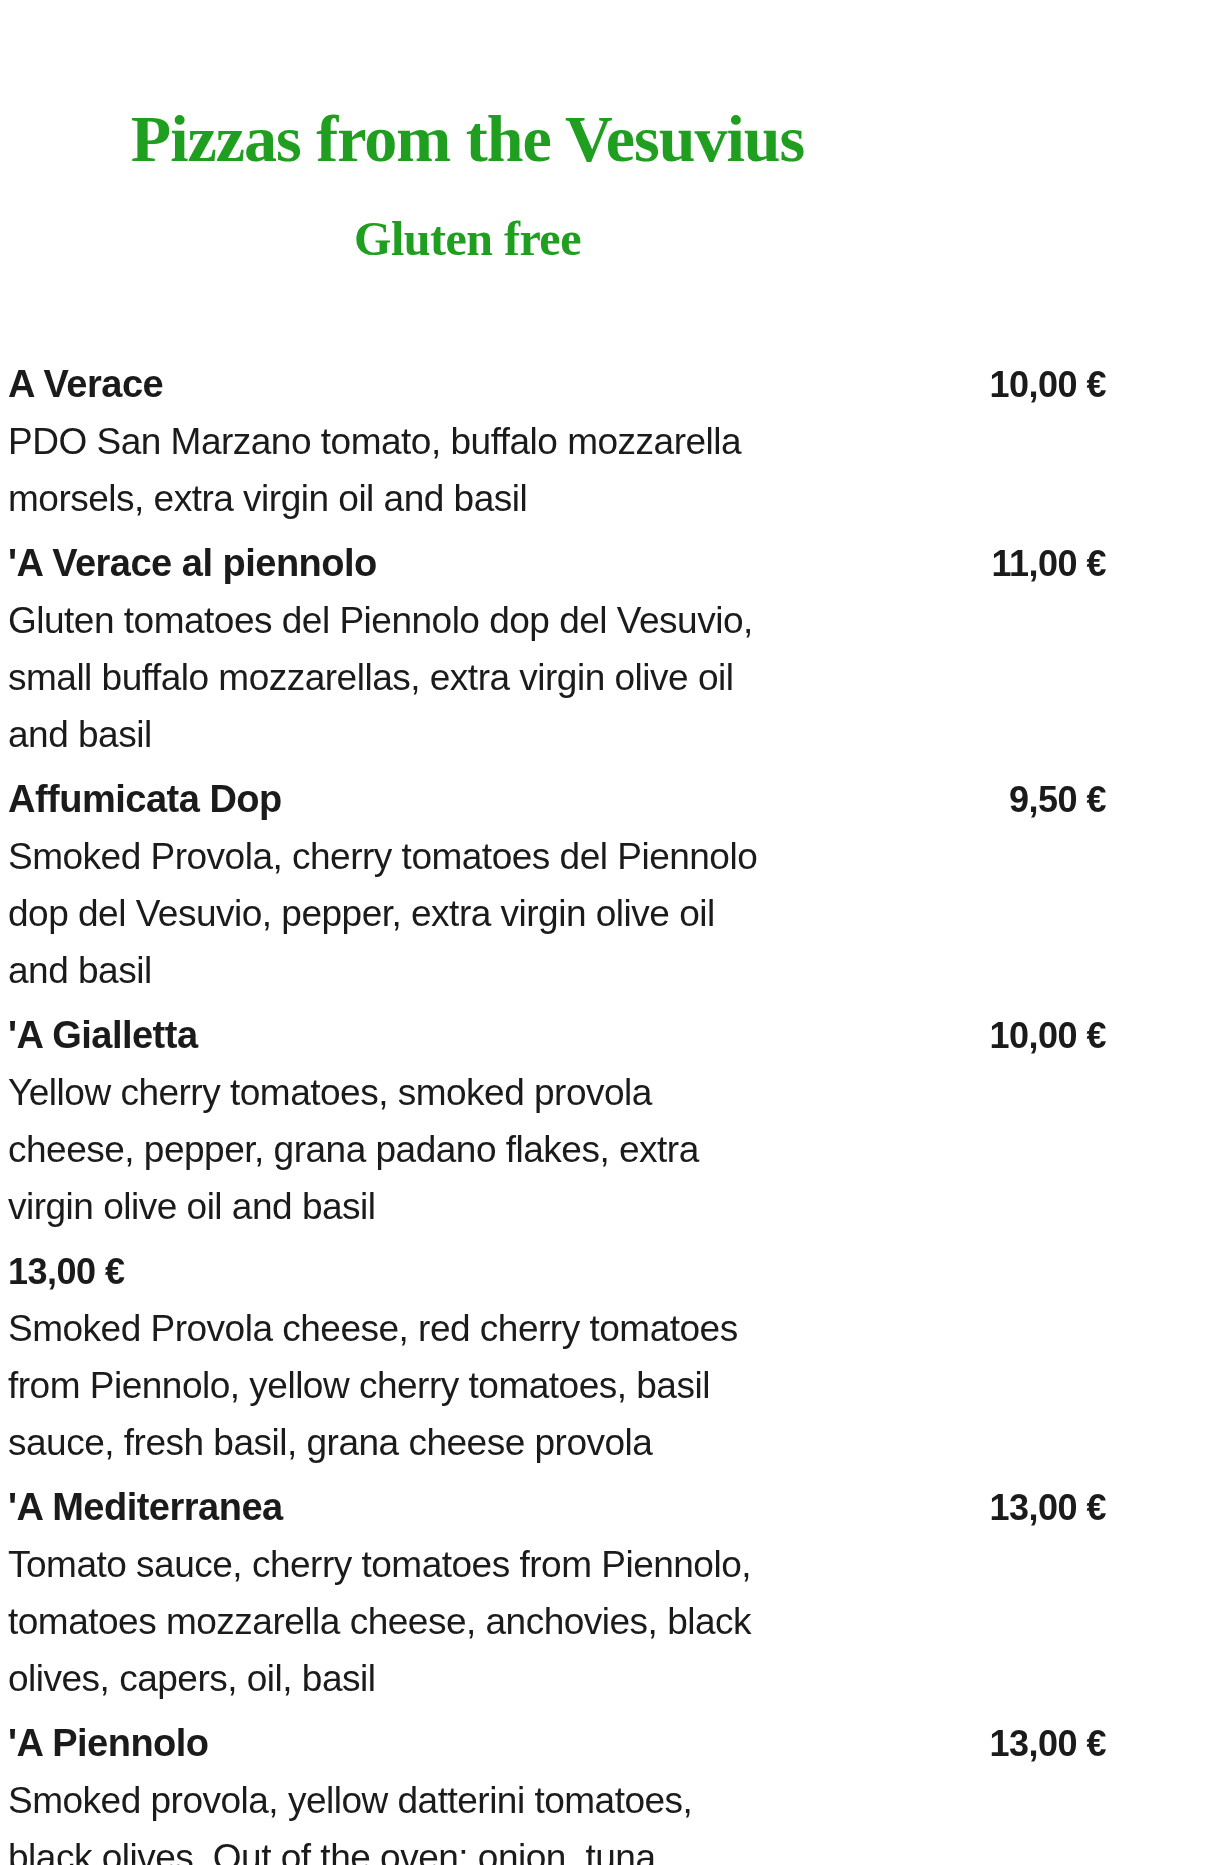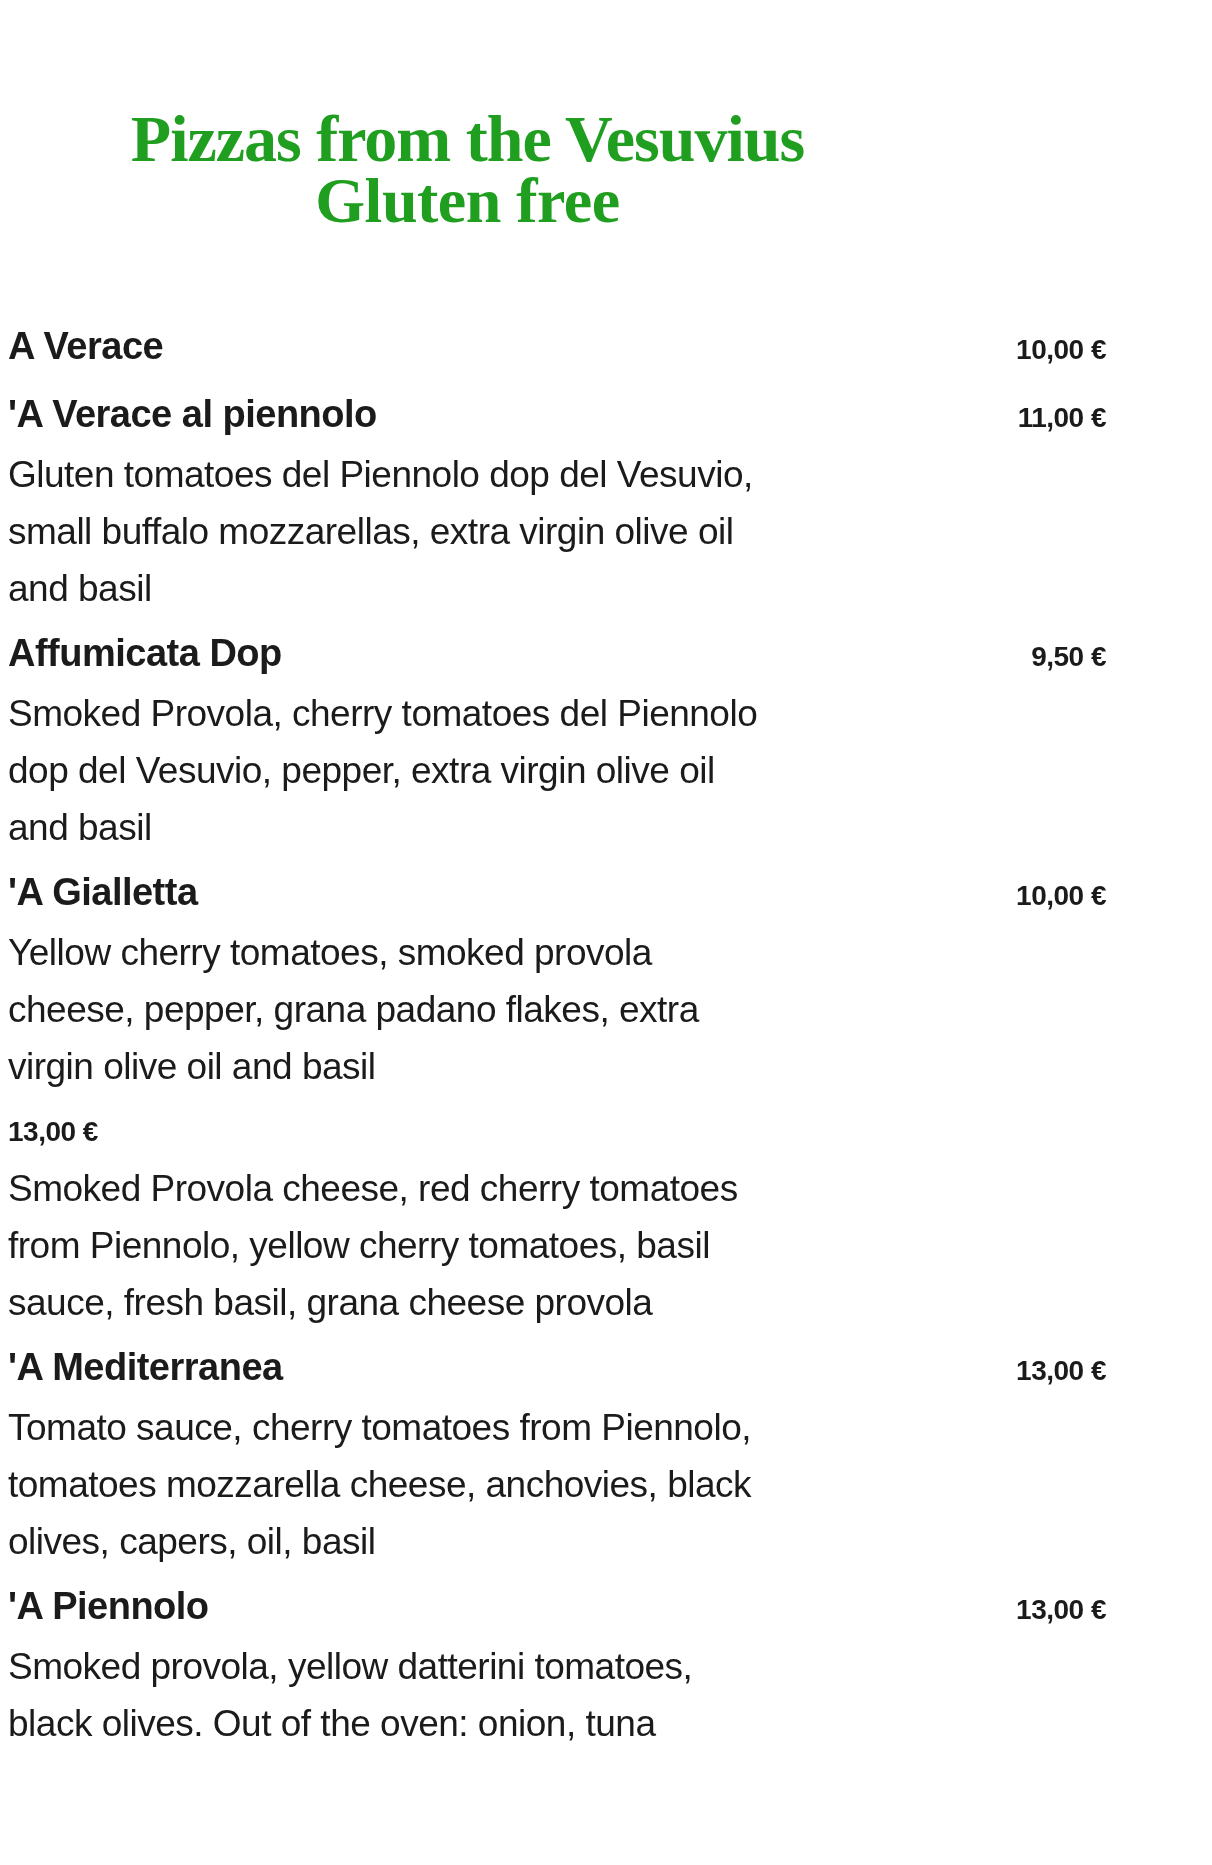--- a/index.html
+++ b/index.html
@@ -24,21 +24,22 @@
   }
   .title {
     font-size: 66px;
     line-height: 70px;
     font-weight: bold;
     letter-spacing: -1px;
     color: #1f9e1f;
     white-space: nowrap;
   }
   .subtitle {
-    font-size: 64px;
+    margin-top: 38px;
+    font-size: 48px;
     line-height: 54px;
     font-weight: bold;
     letter-spacing: -0.5px;
     color: #1f9e1f;
   }
   .menu {
     margin-top: 90px;
     padding: 0 106px 0 8px;
   }
   .item {
@@ -50,21 +51,21 @@
     align-items: baseline;
     line-height: 57px;
   }
   .item-name {
     font-size: 38px;
     font-weight: bold;
     letter-spacing: -0.5px;
     white-space: nowrap;
   }
   .item-price {
-    font-size: 28px;
+    font-size: 36px;
     font-weight: bold;
     letter-spacing: -0.5px;
     white-space: nowrap;
   }
   .item-desc {
     font-size: 37px;
     line-height: 57px;
     letter-spacing: -0.5px;
     white-space: pre-line;
   }
@@ -79,20 +80,22 @@
     <div class="subtitle">Gluten free</div>
   </div>
 
   <div class="menu">
 
     <div class="item">
       <div class="item-row">
         <span class="item-name">A Verace</span>
         <span class="item-price">10,00 €</span>
       </div>
+      <div class="item-desc">PDO San Marzano tomato, buffalo mozzarella
+morsels, extra virgin oil and basil</div>
     </div>
 
     <div class="item">
       <div class="item-row">
         <span class="item-name">'A Verace al piennolo</span>
         <span class="item-price">11,00 €</span>
       </div>
       <div class="item-desc">Gluten tomatoes del Piennolo dop del Vesuvio,
 small buffalo mozzarellas, extra virgin olive oil
 and basil</div>

